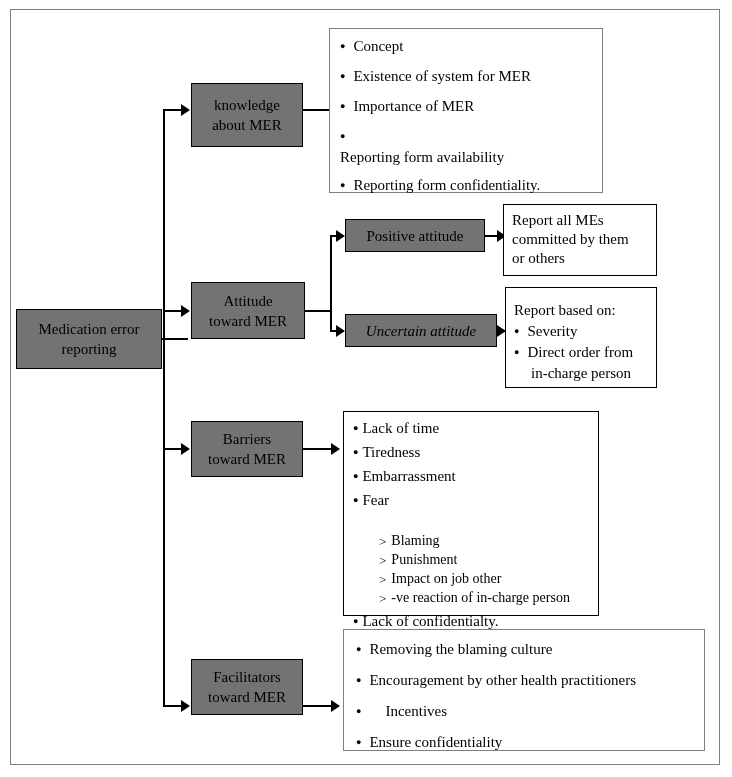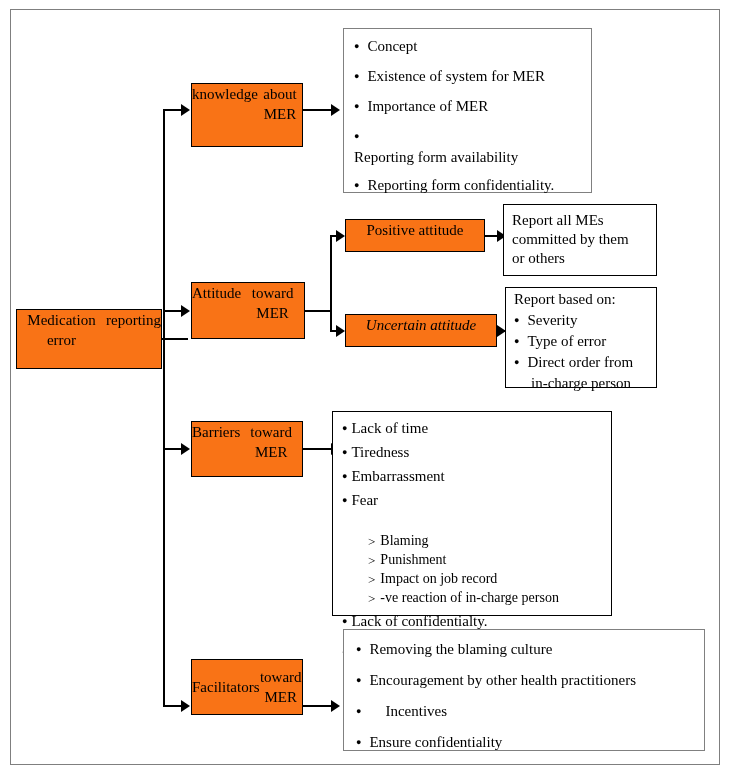--- a/index.html
+++ b/index.html
@@ -24,23 +24,23 @@
     top: 9px;
     width: 710px;
     height: 756px;
     border: 1px solid #7f7f7f;
     box-sizing: border-box;
   }
   .box {
     position: absolute;
     box-sizing: border-box;
     border: 1px solid #000000;
-    background: #f97316;
+    background: #737373;
     display: flex;
-    flex-direction: row;
+    flex-direction: column;
     justify-content: center;
   }
   .box .line {
     text-align: center;
     font-size: 15px;
     line-height: 20px;
   }
   .listbox {
     position: absolute;
     box-sizing: border-box;
@@ -125,21 +125,21 @@
 
   <div class="hline" style="left:163px; top:109px; width:24px;"></div>
   <div class="arrowhead" style="left:181px; top:104px;"></div>
   <div class="box" style="left:191px; top:83px; width:112px; height:64px;">
     <div class="line">knowledge</div>
     <div class="line">about MER</div>
   </div>
   <div class="hline" style="left:303px; top:109px; width:32px;"></div>
   <div class="arrowhead" style="left:331px; top:104px;"></div>
 
-  <div class="listbox gray" style="left:343px; top:28px; width:249px; height:165px;">
+  <div class="listbox gray" style="left:329px; top:28px; width:274px; height:165px;">
     <div class="litem">
       <span class="bullet dot"></span>
       <span>Concept</span>
     </div>
     <div class="litem" style="margin-top:9px;">
       <span class="bullet dot"></span>
       <span>Existence of system for MER</span>
     </div>
     <div class="litem" style="margin-top:9px;">
       <span class="bullet dot"></span>
@@ -180,49 +180,45 @@
   </div>
 
   <div class="hline" style="left:330px; top:330px; width:12px;"></div>
   <div class="arrowhead" style="left:336px; top:325px;"></div>
   <div class="box" style="left:345px; top:314px; width:152px; height:33px;font-style:italic;">
     <div class="line">Uncertain attitude</div>
   </div>
   <div class="hline" style="left:497px; top:330px; width:8px;"></div>
   <div class="arrowhead" style="left:497px; top:325px;"></div>
 
-  <div class="listbox" style="left:505px; top:287px; width:152px; height:101px; padding:2px 8px;">
+  <div class="listbox" style="left:505px; top:287px; width:152px; height:101px; padding:13px 8px;">
     <div class="plain">Report based on:</div>
     <div class="litem" style="margin-top:2px;">
       <span class="bullet dot"></span>
       <span>Severity</span>
-    </div>
-    <div class="litem">
-      <span class="bullet dot"></span>
-      <span>Type of error</span>
     </div>
     <div class="litem">
       <span class="bullet dot"></span>
       <span>Direct order from</span>
     </div>
     <div class="litem sub" style="padding-left:17px; font-size:15px; line-height:19px;">
       <span>in-charge person</span>
     </div>
   </div>
 
   <div class="hline" style="left:163px; top:448px; width:24px;"></div>
   <div class="arrowhead" style="left:181px; top:443px;"></div>
   <div class="box" style="left:191px; top:421px; width:112px; height:56px;">
     <div class="line">Barriers</div>
     <div class="line">toward MER</div>
   </div>
   <div class="hline" style="left:303px; top:448px; width:32px;"></div>
   <div class="arrowhead" style="left:331px; top:443px;"></div>
 
-  <div class="listbox" style="left:332px; top:411px; width:280px; height:205px; padding:7px 9px;">
+  <div class="listbox" style="left:343px; top:411px; width:256px; height:205px; padding:7px 9px;">
     <div class="litem">
       <span class="bullet tight" style="margin-right:4px;"></span>
       <span>Lack of time</span>
     </div>
     <div class="litem" style="margin-top:3px;">
       <span class="bullet tight" style="margin-right:4px;"></span>
       <span>Tiredness</span>
     </div>
     <div class="litem" style="margin-top:3px;">
       <span class="bullet tight" style="margin-right:4px;"></span>
@@ -236,21 +232,21 @@
     <div class="litem sub" style="margin-top:20px;">
       <span class="bullet arrow" style="margin-right:5px;"></span>
       <span>Blaming</span>
     </div>
     <div class="litem sub">
       <span class="bullet arrow" style="margin-right:5px;"></span>
       <span>Punishment</span>
     </div>
     <div class="litem sub">
       <span class="bullet arrow" style="margin-right:5px;"></span>
-      <span>Impact on job record</span>
+      <span>Impact on job other</span>
     </div>
     <div class="litem sub">
       <span class="bullet arrow" style="margin-right:5px;"></span>
       <span>-ve reaction of in-charge person</span>
     </div>
 
     <div class="litem" style="margin-top:4px;">
       <span class="bullet tight" style="margin-right:4px;"></span>
       <span>Lack of confidentialty.</span>
     </div>

